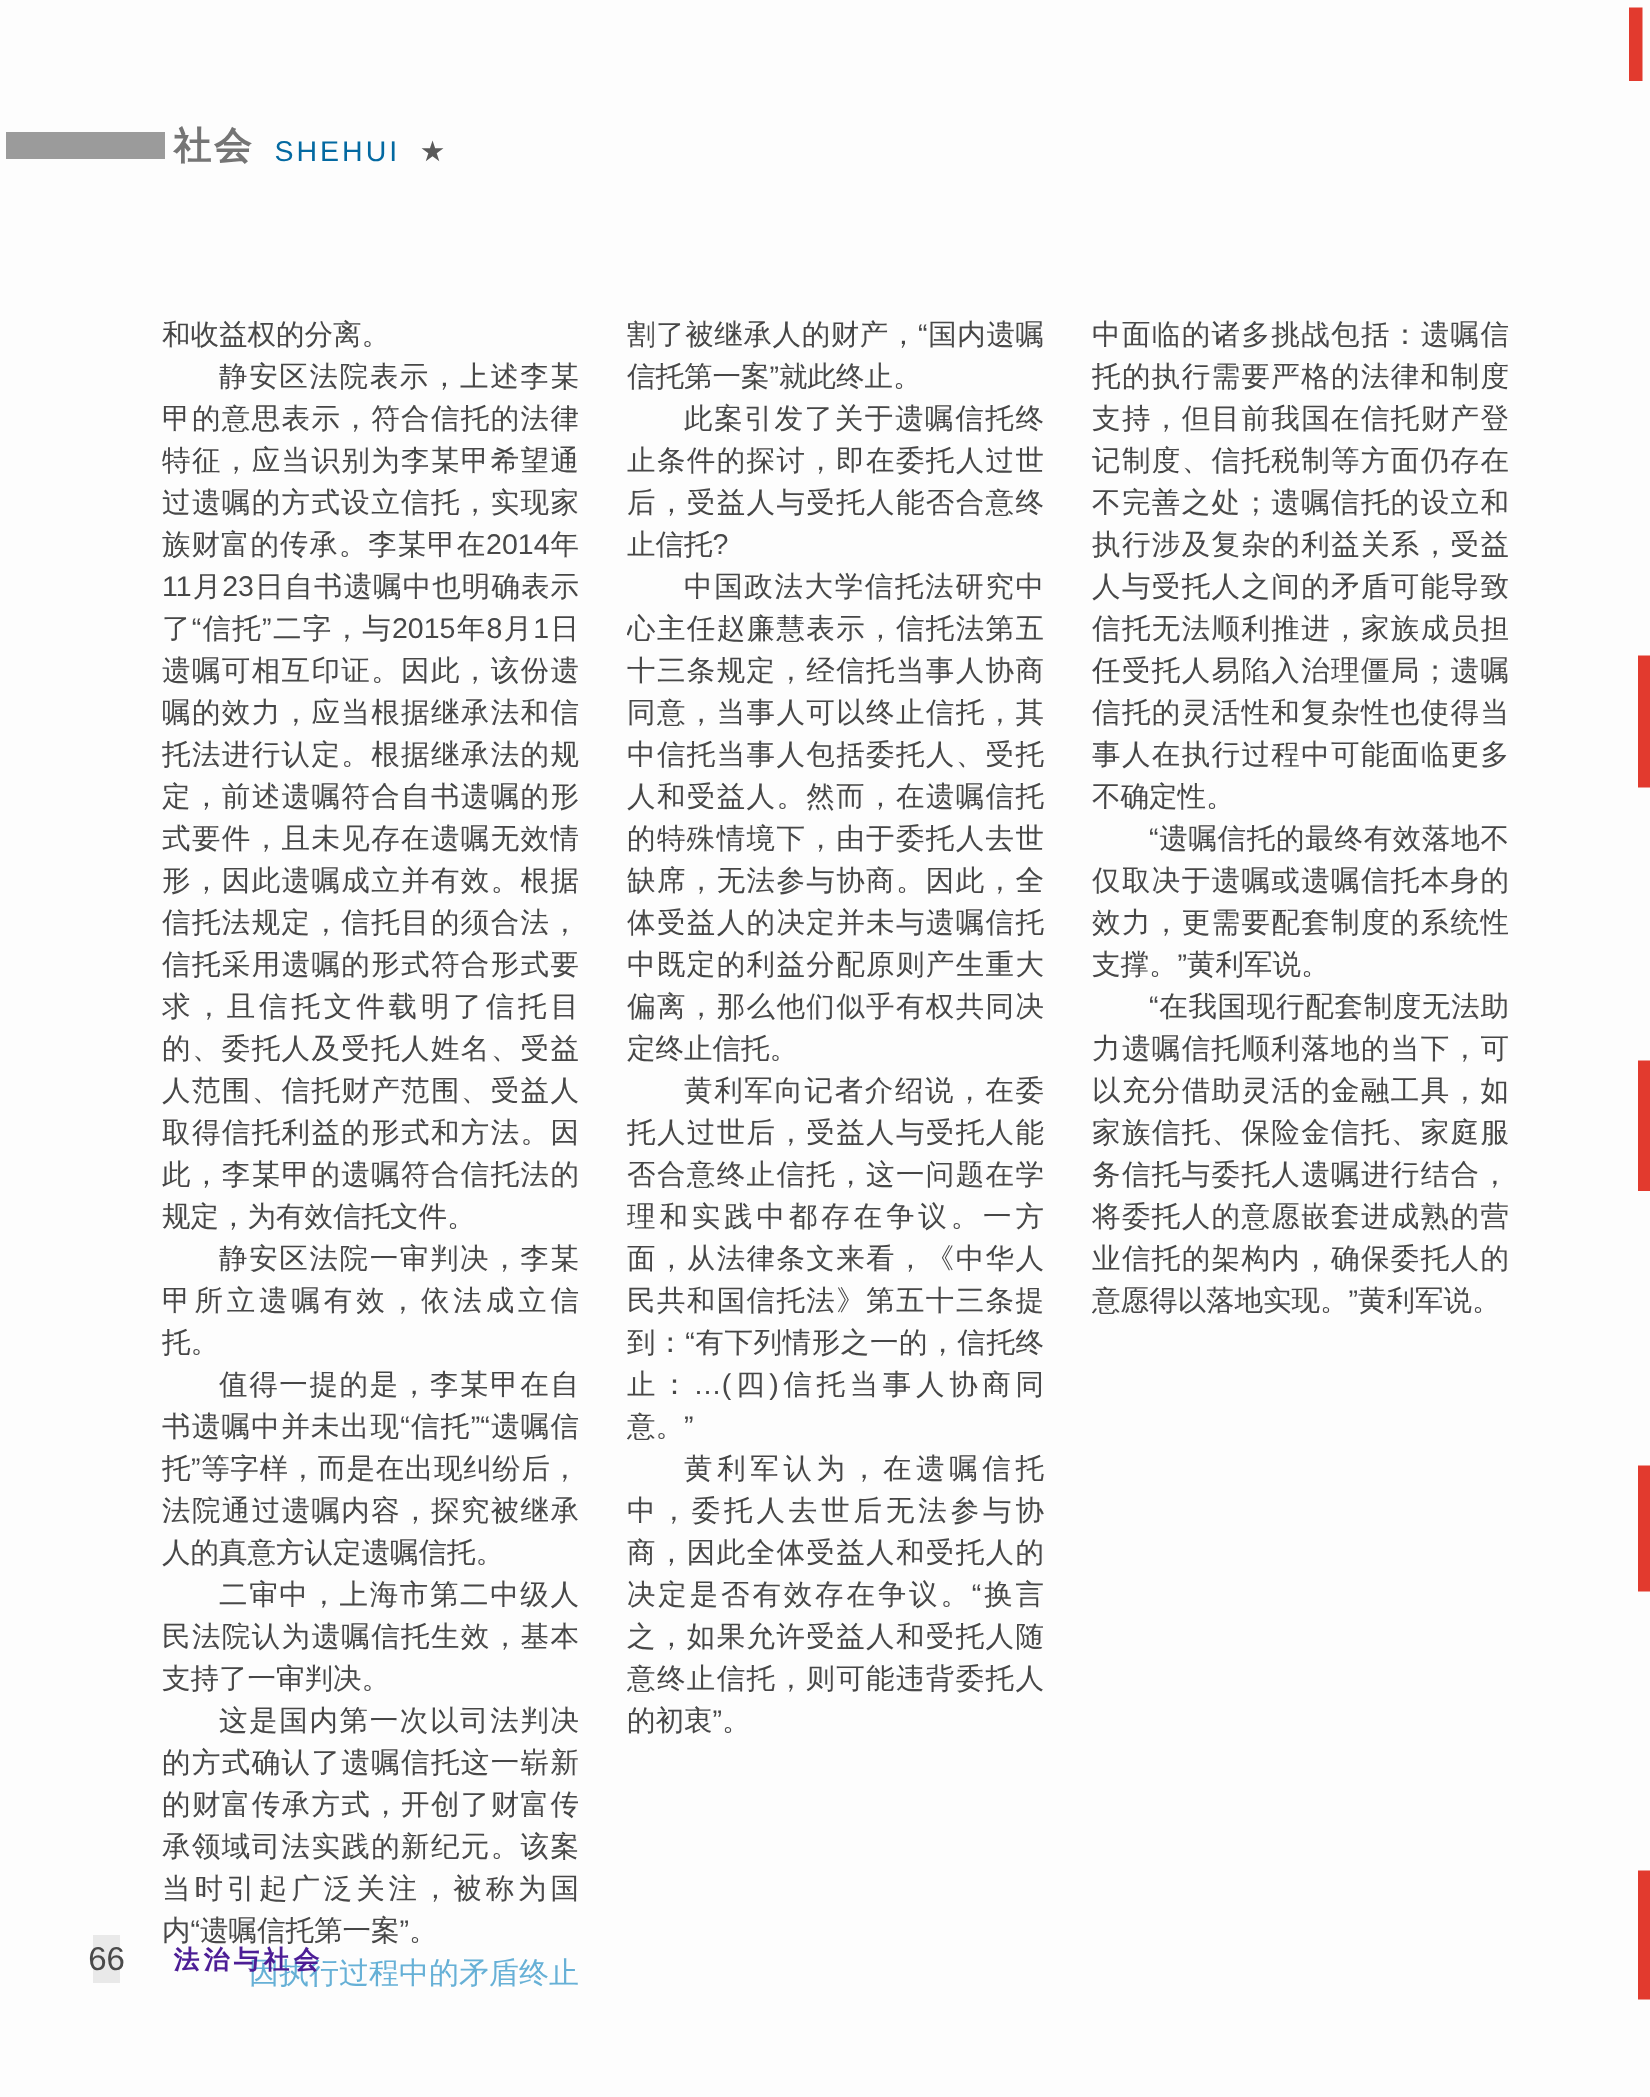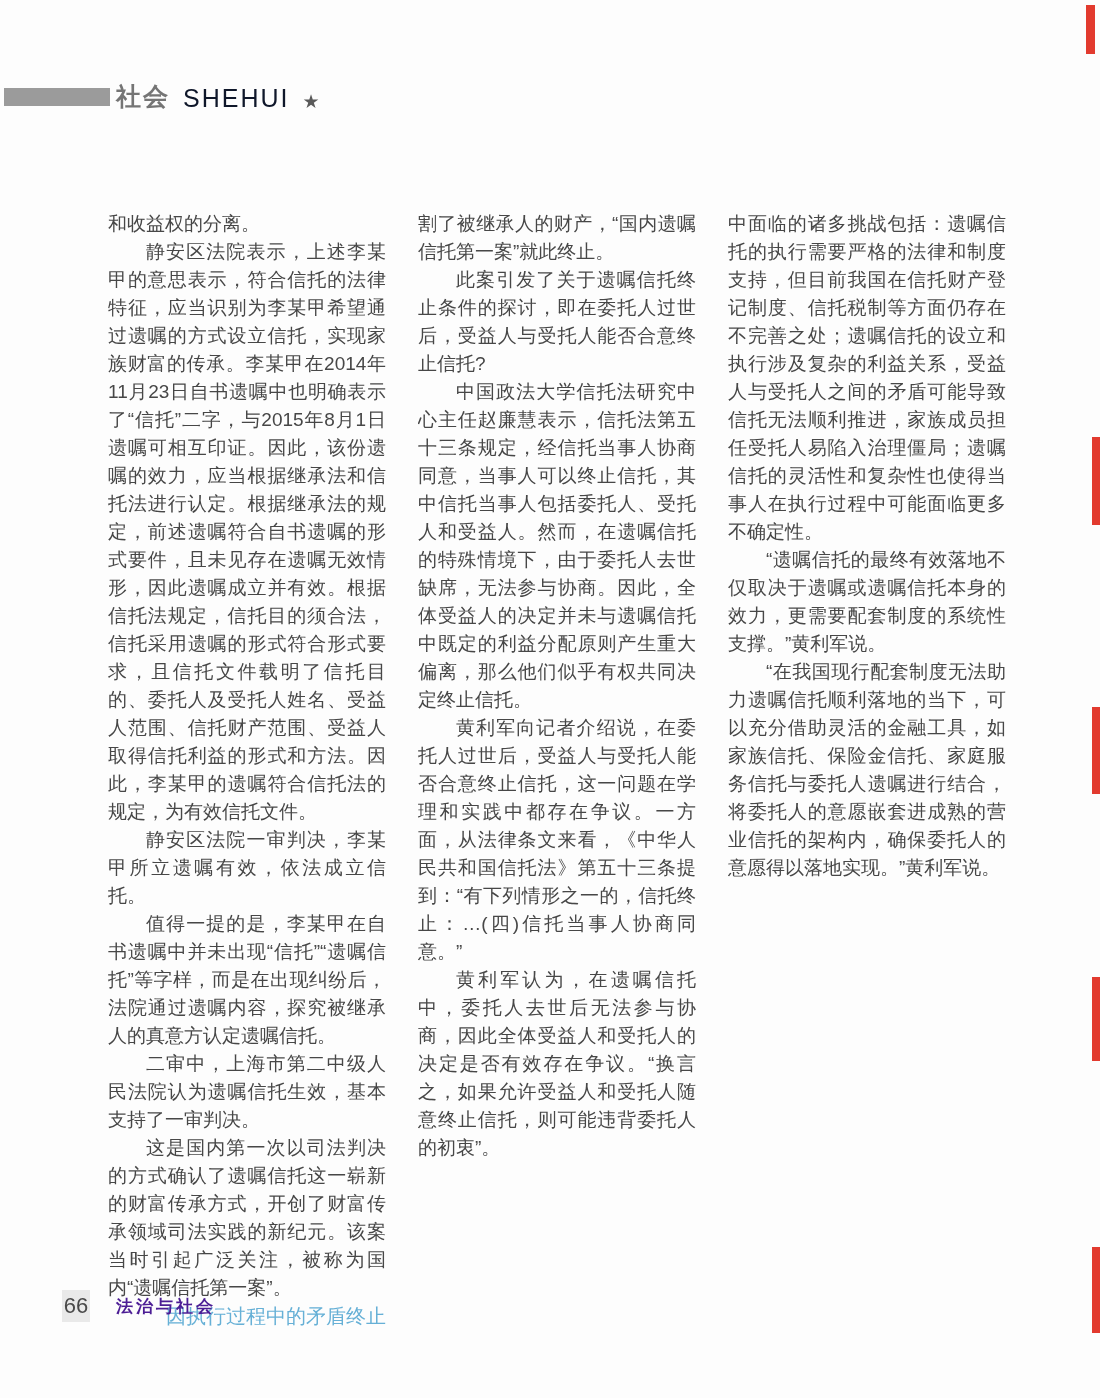--- a/index.html
+++ b/index.html
@@ -8,33 +8,33 @@
     position:relative;
     background:var(--page-bg,#fdfdfd);
     font-family:"Liberation Sans","DejaVu Sans",sans-serif;
     overflow:hidden;
   }
   
   .hdr{position:absolute;left:0;top:84px;width:1100px;height:36px;}
   .hdr-bar{position:absolute;left:4px;top:4px;width:106px;height:18px;background:var(--header-gray,#9b9b9b);}
   .hdr-title{position:absolute;left:116px;top:-4px;display:flex;align-items:flex-end;gap:13px;white-space:nowrap;}
   .hdr-cn{font-size:25px;font-weight:bold;color:#757575;letter-spacing:2px;}
-  .hdr-en{font-size:25px;color:#0f172a;letter-spacing:2px;}
+  .hdr-en{font-size:19px;color:#0369a1;letter-spacing:2px;}
   .hdr-star{font-size:19px;color:#5a5a5a;}
   
   .cols{position:absolute;left:108px;top:166px;display:flex;gap:32px;margin-top:44px;}
   .col{width:278px;height:1122px;overflow:hidden;
        font-size:19px;line-height:28px;color:var(--body-text,#474747);}
   .blk{margin:0;}
   .blk.p{text-indent:2em;text-align:justify;}
   .blk.cont{text-indent:0;text-align:justify;}
   .blk.h{color:var(--heading-blue,#66b0d6);text-align:right;font-size:20px;text-indent:0;}
   
   .ftr{position:absolute;left:0;top:1288px;width:1100px;height:40px;}
-  .ftr-numbox{position:absolute;left:62px;top:2px;width:28px;height:32px;background:#e9e9e9;
+  .ftr-numbox{position:absolute;left:62px;top:2px;width:18px;height:32px;background:#e9e9e9;
               display:flex;align-items:center;justify-content:center;}
   .ftr-num{font-size:22px;color:#4a4a4a;}
   .ftr-sec{position:absolute;left:116px;top:7px;font-size:17px;font-weight:bold;color:#4c1d95;letter-spacing:3px;}
   
   .edge-mark{position:absolute;background:var(--edge-mark-red,#e23a2e);}
   .em-corner{left:1086px;top:5px;width:9px;height:49px;}
   .em-1{left:1092px;top:437px;width:8px;height:88px;}
   .em-2{left:1092px;top:707px;width:8px;height:87px;}
   .em-3{left:1092px;top:977px;width:8px;height:84px;}
   .em-4{left:1092px;top:1247px;width:8px;height:86px;}

